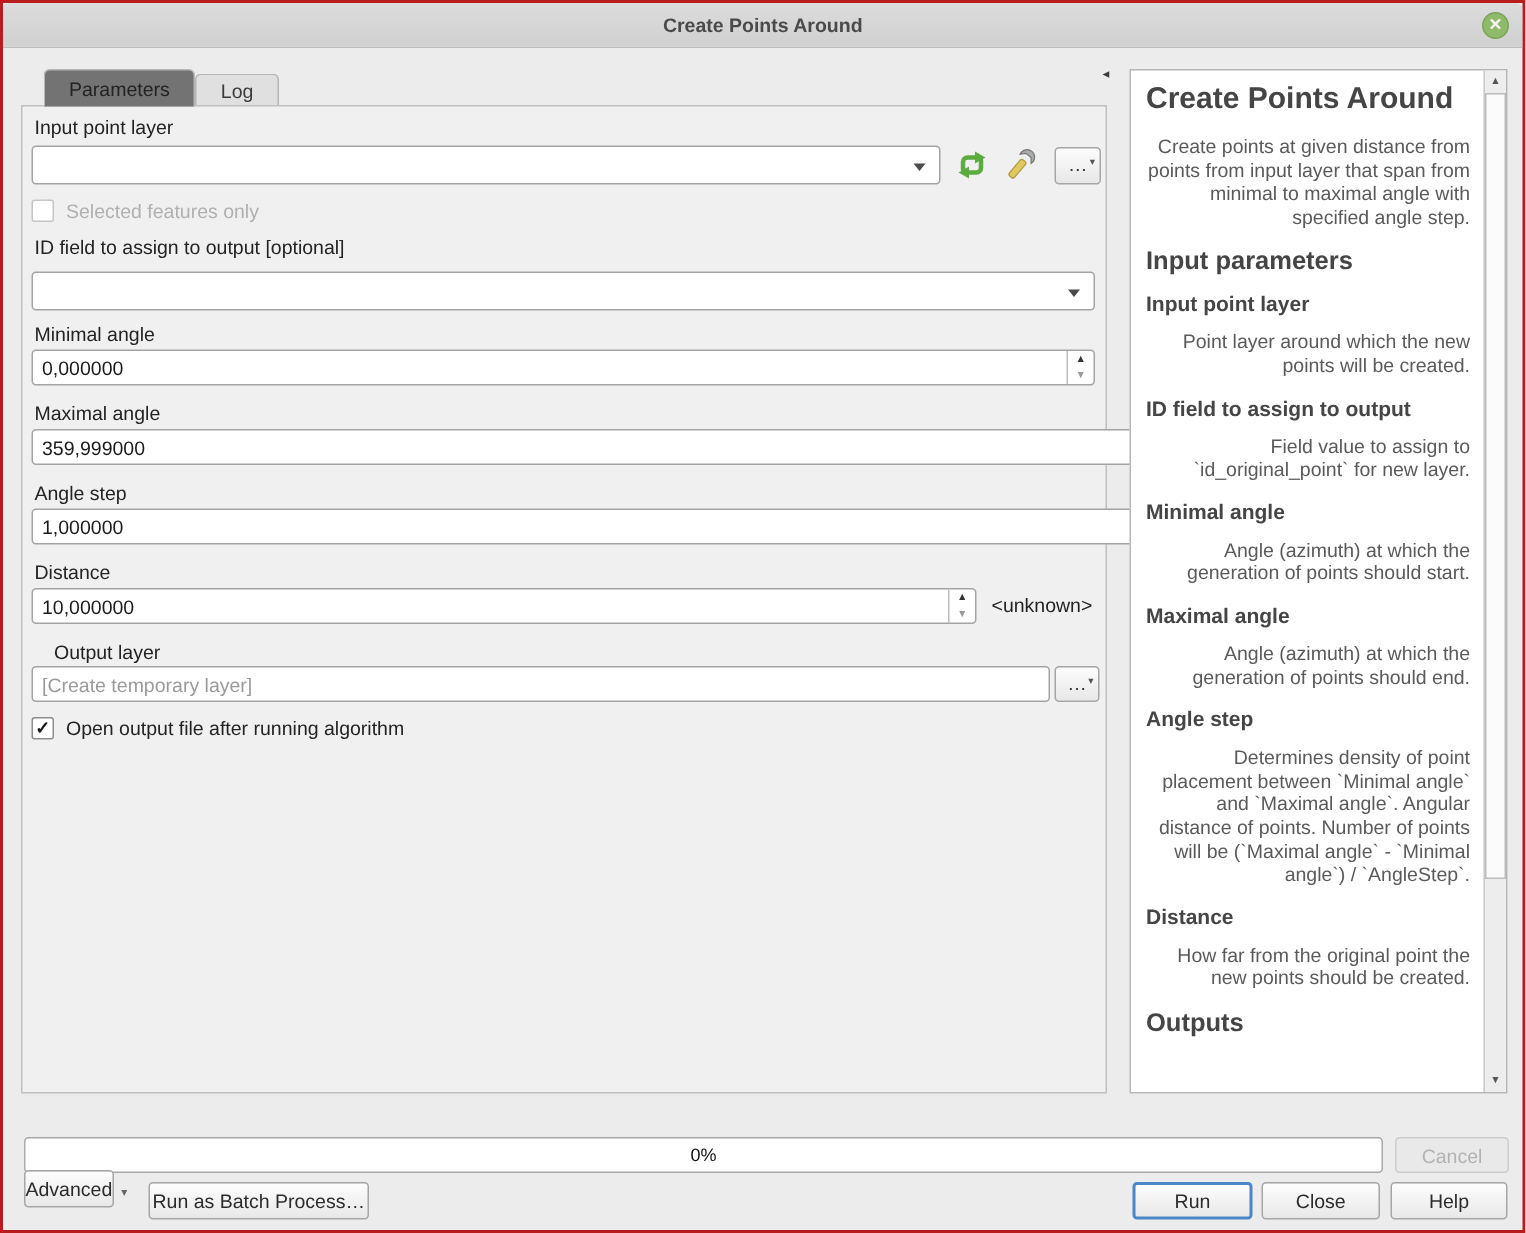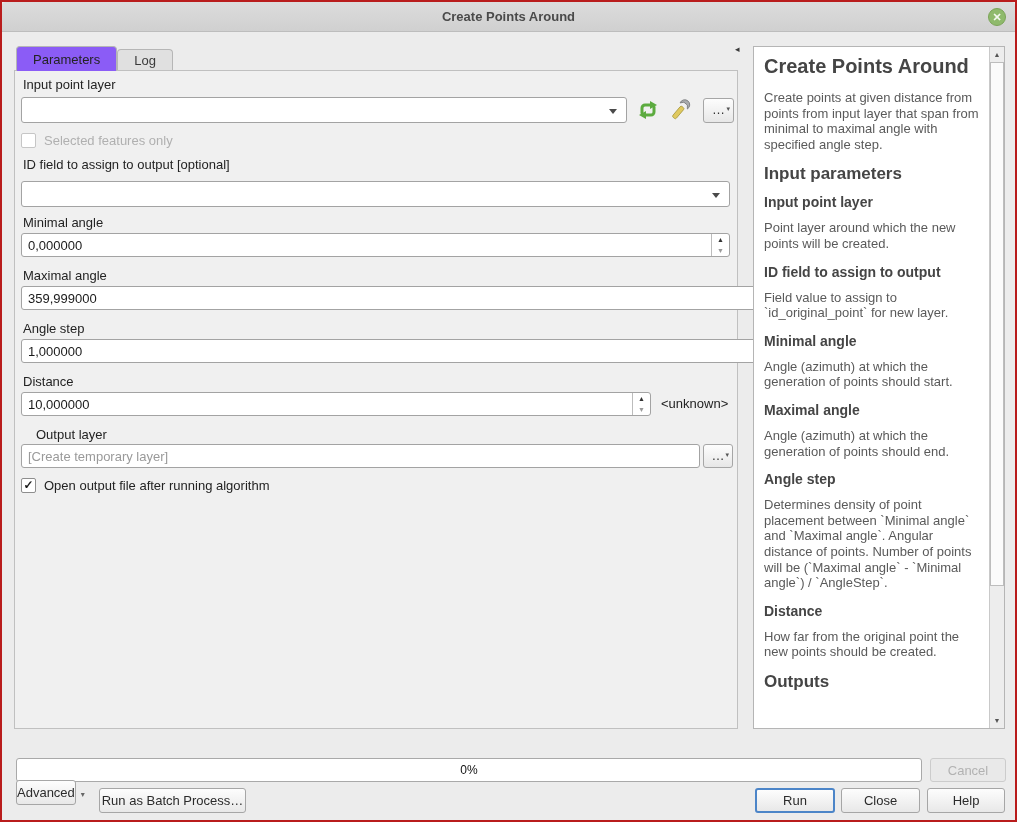--- a/index.html
+++ b/index.html
@@ -17,21 +17,21 @@
            font-weight:bold; color:#4a4a4a; font-size:13px; }
   .closebtn { position:absolute; right:9px; top:6px; width:18px; height:18px;
               border-radius:50%; background:#8fba6c; border:1px solid #7ba457;
               color:#f4f8ef; font-size:11px; font-weight:bold; text-align:center;
               line-height:16px; cursor:default; }
 
   
   .tabs { position:absolute; left:14px; top:44px; height:25px; display:flex; align-items:flex-end; }
   .tab { border:1px solid #b6b6b6; border-bottom:none; border-radius:4px 4px 0 0;
          padding:0 16px; display:flex; align-items:center; }
-  .tab.active { background:#8b5cf6; height:25px; position:relative; z-index:2; }
+  .tab.active { background:#737373; height:25px; position:relative; z-index:2;margin-left:13px; }
   .tab.inactive { background:#e0e0e0; height:22px; color:#3a3a3a; }
 
   
   .frame { position:absolute; left:12px; top:68px; width:724px; height:659px;
            background:#f0f0f0; border:1px solid #c0c0c0; }
   .flabel { position:absolute; left:8px; white-space:nowrap; }
   .flabel.disabled { color:#b0b0b0; }
 
   .combo { position:absolute; height:26px; background:#fff; border:1px solid #a3a3a3;
            border-radius:3px; }
@@ -69,21 +69,21 @@
 
   
   .collapse { position:absolute; left:733px; top:42px; font-size:9px; color:#3a3a3a; }
   .helppanel { position:absolute; left:751px; top:44px; width:252px; height:683px;
                background:#fff; border:1px solid #b5b5b5; overflow:hidden; }
   .helpcontent { position:absolute; left:0; top:0; width:236px; padding:8px 10px;
                  color:#5a5a5a; }
   .helpcontent h1 { font-size:20px; color:#454545; margin:0 0 12px 0; }
   .helpcontent h2 { font-size:17px; color:#454545; margin:6px 0 10px 0; }
   .helpcontent h3 { font-size:14px; color:#454545; margin:4px 0 10px 0; }
-  .helpcontent p { font-size:13px; line-height:1.2; margin:0 0 12px 0; }
+  .helpcontent p { font-size:13px; line-height:1.2; margin:0 0 12px 0;text-align:right; }
 
   .vscroll { position:absolute; right:0; top:0; width:15px; height:100%;
              background:#ededed; border-left:1px solid #c9c9c9; }
   .vscroll .sarrow { position:absolute; left:0; width:100%; height:15px; font-size:7px;
                      color:#555; text-align:center; line-height:15px; }
   .sarrow.up { top:0; } .sarrow.down { bottom:0; }
   .sthumb { position:absolute; left:0; top:15px; width:100%; height:77%;
             background:#fbfbfb; border:1px solid #bdbdbd; }
 
   

